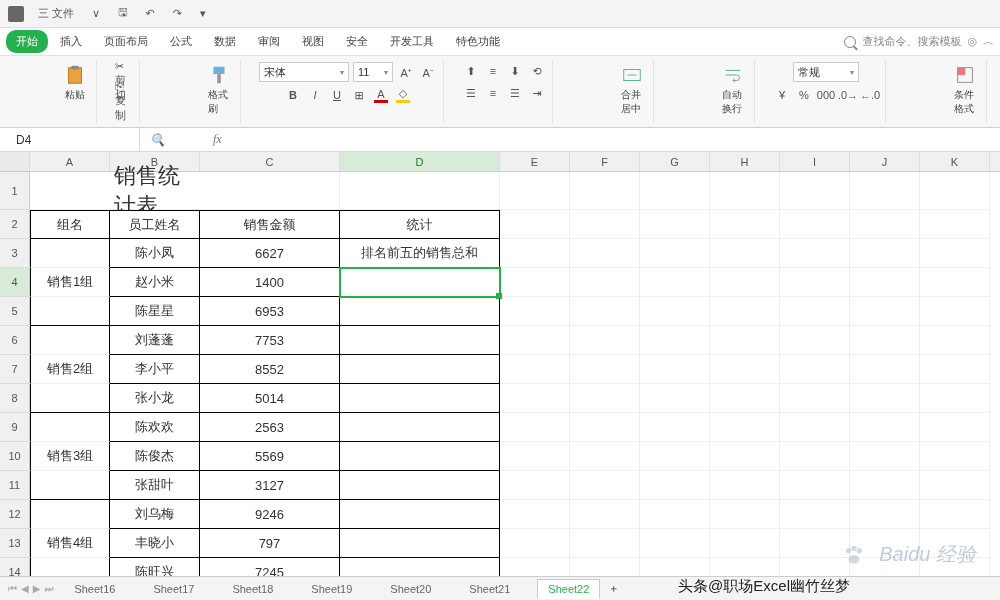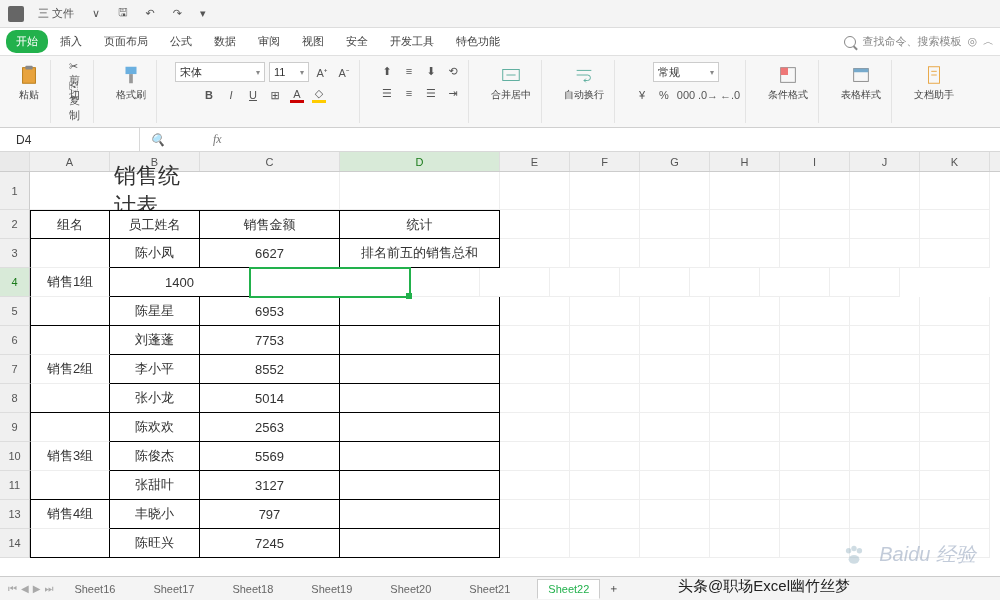--- a/index.html
+++ b/index.html
@@ -9,21 +9,21 @@
 .titlebar .menu-item { cursor: pointer; padding: 2px 4px; }
 .menubar { height: 28px; background: #fff; display: flex; align-items: center; padding: 0 6px; gap: 2px; font-size: 11px; border-bottom: 1px solid #e0e0e0; }
 .menubar .tab { padding: 4px 10px; cursor: pointer; color: #444; }
 .menubar .tab.active { background: #22b14c; color: #fff; border-radius: 10px; }
 .menubar .search-area { margin-left: auto; display: flex; align-items: center; gap: 6px; color: #888; font-size: 11px; }
 .menubar .search-area .s-icon { width: 12px; height: 12px; border: 1.5px solid #888; border-radius: 50%; position: relative; }
 .menubar .search-area .s-icon::after { content: ''; position: absolute; width: 5px; height: 1.5px; background: #888; bottom: -2px; right: -3px; transform: rotate(45deg); }
 .ribbon { height: 72px; background: #f7f7f7; border-bottom: 1px solid #d0d0d0; display: flex; padding: 4px 8px; gap: 12px; }
 .ribbon-group { display: flex; flex-direction: column; align-items: center; gap: 2px; padding: 2px 6px; border-right: 1px solid #e4e4e4; }
 .ribbon-group:last-child { border-right: none; }
-.ribbon-big-btn { display: flex; flex-direction: column; align-items: center; gap: 2px; cursor: pointer; padding: 2px 4px; }
+.ribbon-big-btn { display: flex; flex-direction: column; align-items: center; gap: 2px; cursor: pointer; padding: 2px 4px; margin-left: 46px; }
 .ribbon-big-btn .icn { width: 22px; height: 22px; }
 .ribbon-big-btn .lbl { font-size: 10px; color: #444; }
 .ribbon-row { display: flex; gap: 4px; align-items: center; }
 .ribbon-mini { width: 18px; height: 18px; display: flex; align-items: center; justify-content: center; cursor: pointer; font-size: 11px; color: #555; }
 .font-name { width: 90px; height: 20px; border: 1px solid #ccc; background: #fff; font-size: 11px; padding: 0 4px; display: flex; align-items: center; justify-content: space-between; }
 .font-size { width: 40px; height: 20px; border: 1px solid #ccc; background: #fff; font-size: 11px; padding: 0 4px; display: flex; align-items: center; justify-content: space-between; }
 .dd-arrow { font-size: 8px; color: #888; }
 .under-red { width: 14px; height: 3px; background: #c00; }
 .under-yellow { width: 14px; height: 3px; background: #fc0; }
 .namebox-row { height: 24px; background: #fff; border-bottom: 1px solid #d8d8d8; display: flex; align-items: center; }
@@ -283,20 +283,21 @@
         <div class="cell wF"></div>
         <div class="cell wG"></div>
         <div class="cell wH"></div>
         <div class="cell wI"></div>
         <div class="cell wJ"></div>
         <div class="cell wK"></div>
       </div>
       <div class="row-line">
         <div class="rh selected">4</div>
         <div class="cell wA tb-border-l tb-border-r">销售1组</div>
+        <div class="cell wB tb-border-r tb-border-b">赵小米</div>
         <div class="cell wC tb-border-r tb-border-b">1400</div>
         <div class="cell wD tb-border-r tb-border-b active-cell"></div>
         <div class="cell wE"></div>
         <div class="cell wF"></div>
         <div class="cell wG"></div>
         <div class="cell wH"></div>
         <div class="cell wI"></div>
         <div class="cell wJ"></div>
         <div class="cell wK"></div>
       </div>
@@ -382,20 +383,34 @@
         <div class="cell wH"></div>
         <div class="cell wI"></div>
         <div class="cell wJ"></div>
         <div class="cell wK"></div>
       </div>
       <div class="row-line">
         <div class="rh">11</div>
         <div class="cell wA tb-border-l tb-border-r tb-border-b"></div>
         <div class="cell wB tb-border-r tb-border-b">张甜叶</div>
         <div class="cell wC tb-border-r tb-border-b">3127</div>
+        <div class="cell wD tb-border-r tb-border-b"></div>
+        <div class="cell wE"></div>
+        <div class="cell wF"></div>
+        <div class="cell wG"></div>
+        <div class="cell wH"></div>
+        <div class="cell wI"></div>
+        <div class="cell wJ"></div>
+        <div class="cell wK"></div>
+      </div>
+      <div class="row-line">
+        <div class="rh">12</div>
+        <div class="cell wA tb-border-l tb-border-r"></div>
+        <div class="cell wB tb-border-r tb-border-b">刘乌梅</div>
+        <div class="cell wC tb-border-r tb-border-b">9246</div>
         <div class="cell wD tb-border-r tb-border-b"></div>
         <div class="cell wE"></div>
         <div class="cell wF"></div>
         <div class="cell wG"></div>
         <div class="cell wH"></div>
         <div class="cell wI"></div>
         <div class="cell wJ"></div>
         <div class="cell wK"></div>
       </div>
       <div class="row-line">

